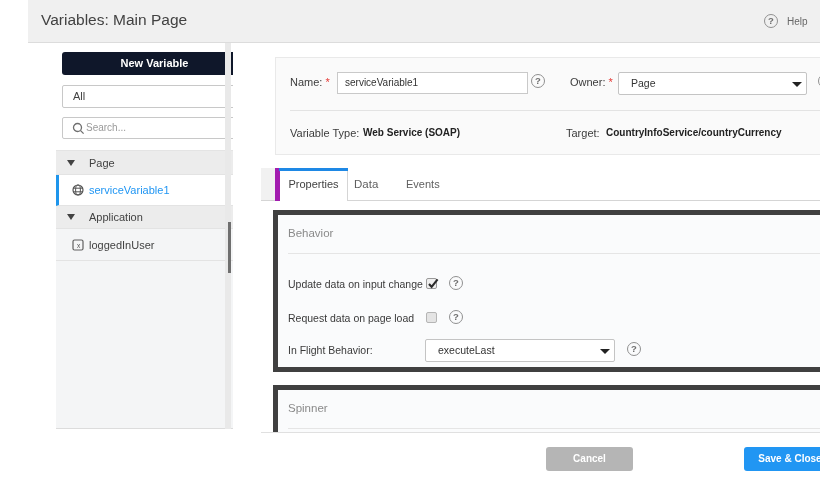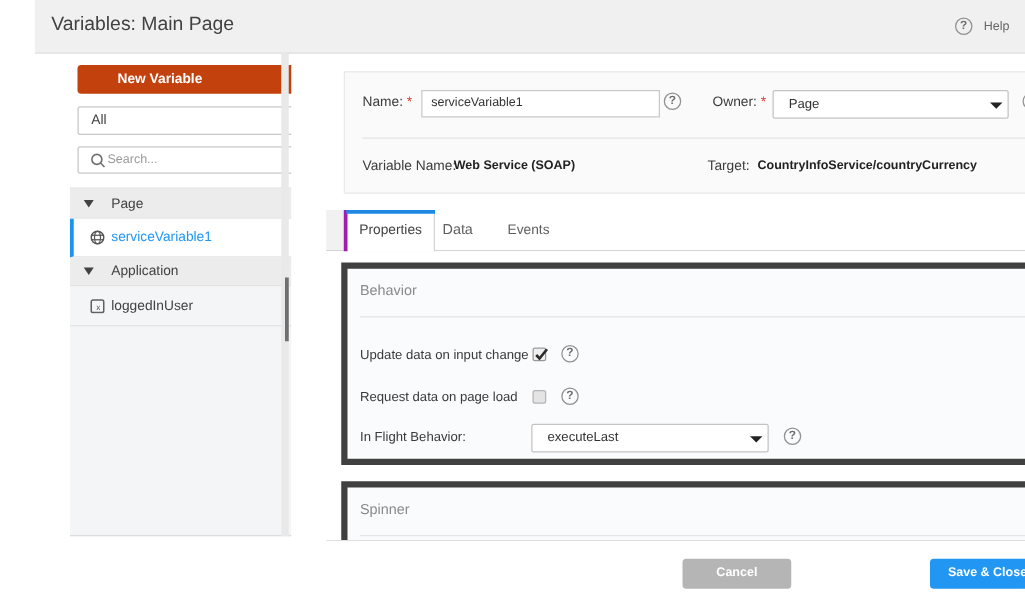--- a/index.html
+++ b/index.html
@@ -10,21 +10,21 @@
 
 
 #hdr { left:0; top:0; width:820px; height:43px; background:#f0f0f0; border-bottom:1px solid #dcdcdc; }
 #hdr h1 { position:absolute; left:13px; top:11px; font-size:15.5px; font-weight:normal; color:#424242; }
 .qmark { display:inline-block; width:14px; height:14px; border:1px solid #909090; border-radius:50%; color:#6e6e6e; font-size:9.5px; line-height:12.5px; text-align:center; font-weight:bold; }
 #helpq { left:736px; top:14px; }
 #helptx { left:759px; top:16px; font-size:10px; color:#666; }
 
 
 #side { left:0; top:43px; width:202px; height:386px; background:#fff; }
-#btnNew { left:6px; top:9px; width:185px; height:23px; background:#c2410c; border-radius:3px; color:#fff; font-size:11px; font-weight:bold; line-height:23px;padding-left:32px; }
+#btnNew { left:6px; top:9px; width:185px; height:23px; background:#0f172a; border-radius:3px; color:#fff; font-size:11px; font-weight:bold; text-align:center; line-height:23px; }
 #selAll { left:6px; top:42px; width:185px; height:23px; background:#fff; border:1px solid #c8c8c8; border-radius:2px; font-size:11px; color:#424242; line-height:21px; padding-left:10px; }
 #search { left:6px; top:74px; width:185px; height:22px; background:#fff; border:1px solid #c8c8c8; border-radius:2px; }
 #search .ph { position:absolute; left:23px; top:4px; font-size:10px; color:#9a9a9a; }
 #tree { left:0; top:107px; width:196px; height:279px; background:#f4f5f6; border-top:1px solid #e4e4e4; border-bottom:1px solid #dcdcdc; }
 .trow { position:absolute; left:0; width:196px; border-bottom:1px solid #e3e3e3; }
 .thead { background:#ececec; }
 .titem { background:#f4f5f6; color:#424242; }
 .tsel { background:#fff; border-left:3px solid #1e95ec; color:#2196f3; }
 .tri-d { display:inline-block; width:0; height:0; border-left:4.5px solid transparent; border-right:4.5px solid transparent; border-top:6px solid #424242; }
 .caret { position:absolute; left:11px; top:50%; margin-top:-3px; }
@@ -42,21 +42,21 @@
 .req { color:#e53935; }
 #inpName { position:absolute; left:61px; top:14px; width:191px; height:22px; background:#fff; border:1px solid #c9c9c9; font-size:10px; color:#333; line-height:20px; padding-left:7px; }
 .sel { background:#fff; border:1px solid #c4c4c4; border-radius:2px; font-size:10.5px; color:#333; }
 .selarrow { position:absolute; right:4px; top:50%; margin-top:-2px; width:0; height:0; border-left:5px solid transparent; border-right:5px solid transparent; border-top:5px solid #222; }
 #cardDivider { position:absolute; left:14px; right:14px; top:52px; border-top:1px solid #e3e3e3; }
 
 
 #tabs { left:0px; top:125px; width:615px; height:33px; }
 #tabsliver { position:absolute; left:0; top:0; width:14px; height:33px; background:#f1f1f1; }
 #tabline { position:absolute; left:0; right:0; bottom:0; border-bottom:1px solid #d5d5d5; }
-#tabactive { position:absolute; left:14px; top:0; width:73px; height:33px; background:#fff; border-left:3px solid #a21caf; border-right:1px solid #d5d5d5; z-index:2; }
+#tabactive { position:absolute; left:14px; top:0; width:73px; height:33px; background:#fff; border-left:5px solid #a21caf; border-right:1px solid #d5d5d5; z-index:2; }
 #tabactive .blue { position:absolute; left:-1px; right:-1px; top:0; height:3px; background:#1e88e5; }
 #tabactive .t { position:absolute; left:0; right:0; top:10px; text-align:center; font-size:11px; color:#424242; }
 .tabtxt { position:absolute; top:10px; font-size:11px; color:#5f5f5f; }
 
 
 #scrollarea { left:0; top:158px; width:615px; height:232px; background:#fff; border-bottom:1px solid #e0e0e0; overflow:hidden; }
 .panel { position:absolute; left:12px; width:578px; background:#fafbfc; border:5px solid #404040; }
 .ptitle { position:absolute; left:10px; top:12px; font-size:11.5px; color:#8a8a8a; }
 .pq { position:absolute; right:7px; top:10px; }
 .pdiv { position:absolute; left:10px; right:11px; top:38px; border-top:1px solid #e5e5e5; }
@@ -133,21 +133,21 @@
 
   <div id="content" class="abs">
     <div id="card" class="abs">
       <span class="lbl" style="position:absolute;left:14px;top:18px;">Name: <span class="req">*</span></span>
       <div id="inpName">serviceVariable1</div>
       <span class="qmark" style="position:absolute;left:255px;top:16px;">?</span>
       <span class="lbl" style="position:absolute;left:294px;top:18px;">Owner: <span class="req">*</span></span>
       <div class="sel" style="position:absolute;left:342px;top:14px;width:189px;height:23px;line-height:21px;padding-left:12px;">Page<span class="selarrow"></span></div>
       <span class="qmark" style="position:absolute;left:542px;top:16px;">?</span>
       <div id="cardDivider"></div>
-      <span class="lbl" style="position:absolute;left:14px;top:69px;">Variable Name:</span>
+      <span class="lbl" style="position:absolute;left:14px;top:69px;">Variable Type:</span>
       <span class="lbl" style="position:absolute;left:87px;top:69px;font-weight:bold;color:#222;font-size:10px;">Web Service (SOAP)</span>
       <span class="lbl" style="position:absolute;left:290px;top:69px;">Target:</span>
       <span class="lbl" style="position:absolute;left:330px;top:69px;font-weight:bold;color:#222;font-size:10px;">CountryInfoService/countryCurrency</span>
     </div>
 
     <div id="tabs" class="abs">
       <div id="tabsliver"></div>
       <div id="tabline"></div>
       <div id="tabactive">
         <div class="blue"></div>

